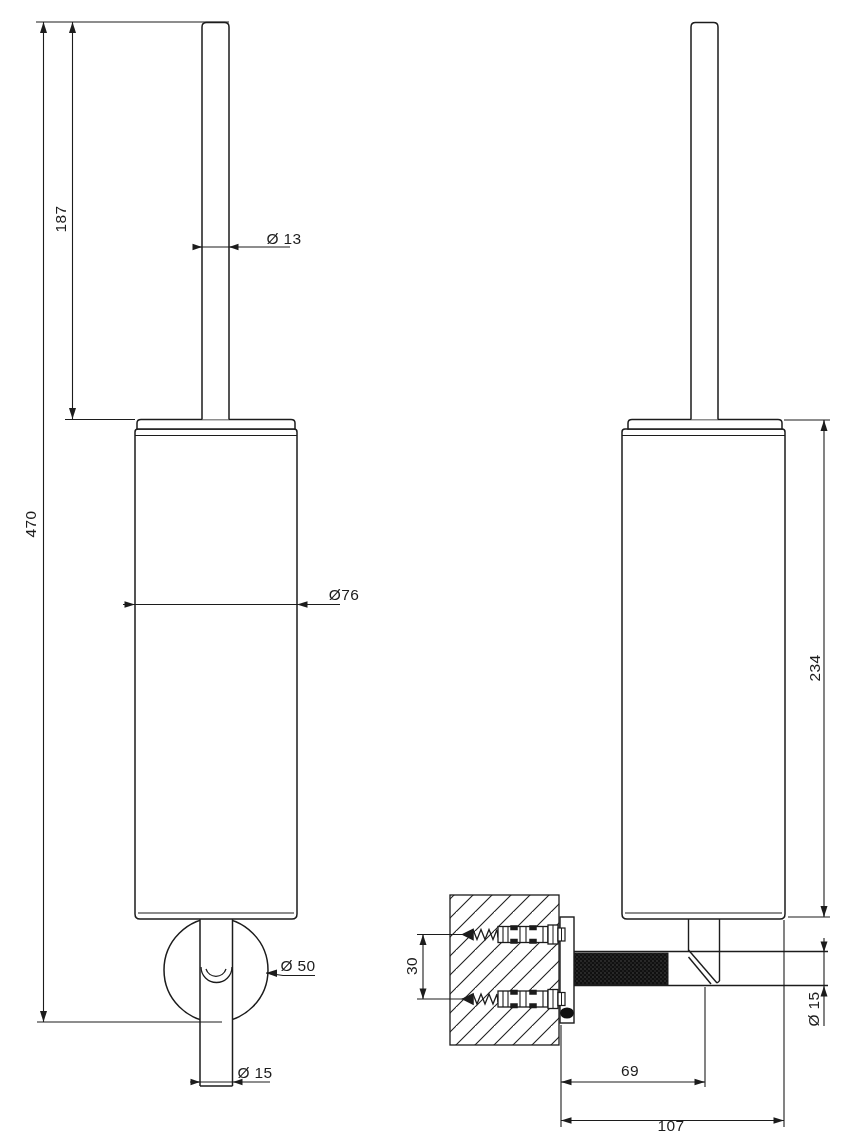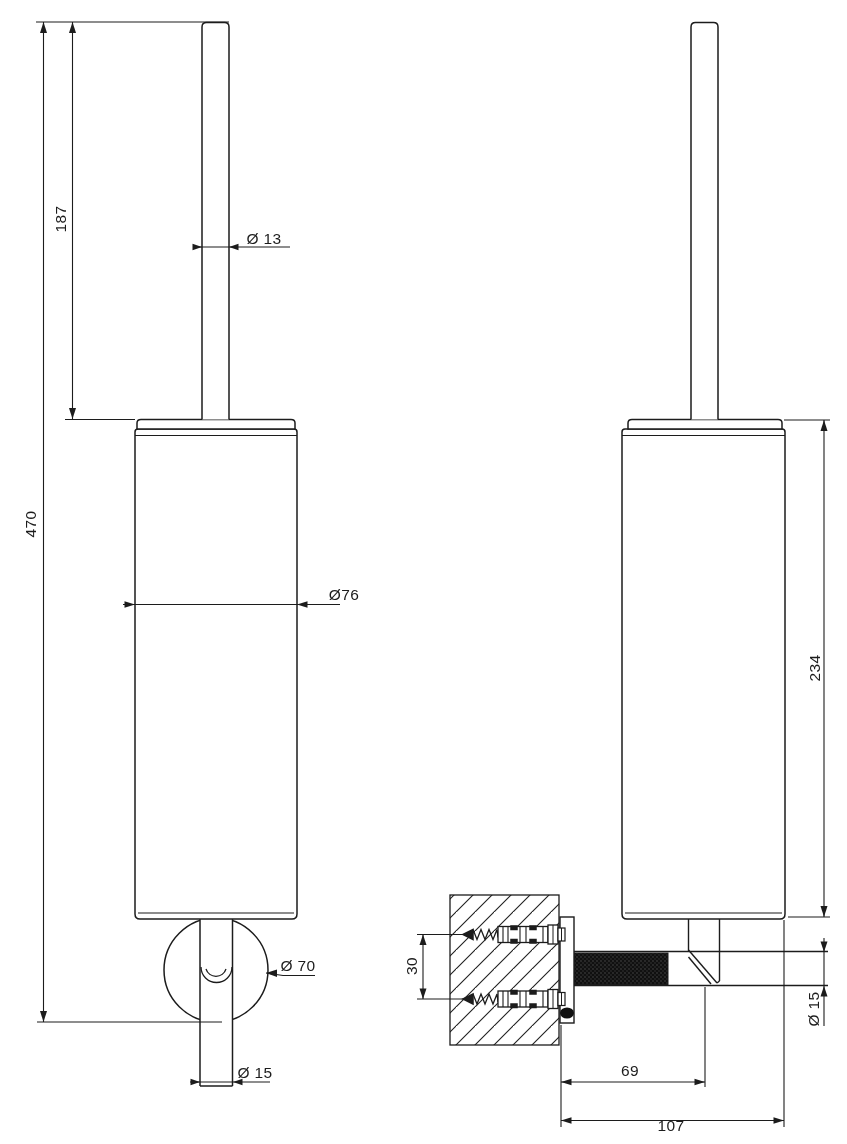--- a/index.html
+++ b/index.html
@@ -181,25 +181,25 @@
 
       <polygon points="561,1120.5 571.5,1117.3 571.5,1123.7"></polygon>
       <polygon points="784,1120.5 773.5,1117.3 773.5,1123.7"></polygon>
     </g>
   </svg>
 
   <div class="dim-label vert" style="left:61px;top:219px;">187</div>
 
   <div class="dim-label vert" style="left:31px;top:524px;">470</div>
 
-  <div class="dim-label" style="left:264px;top:239px;text-align:right;">Ø 13</div>
+  <div class="dim-label" style="left:284px;top:239px;text-align:right;">Ø 13</div>
 
   <div class="dim-label" style="left:344px;top:595px;">Ø76</div>
 
-  <div class="dim-label" style="left:298px;top:966px;">Ø 70</div>
+  <div class="dim-label" style="left:298px;top:966px;">Ø 50</div>
 
   <div class="dim-label" style="left:255px;top:1073px;">Ø 15</div>
 
   <div class="dim-label vert" style="left:815px;top:668px;">234</div>
 
   <div class="dim-label vert" style="left:814px;top:1009px;">Ø 15</div>
 
   <div class="dim-label vert" style="left:412px;top:966px;">30</div>
 
   <div class="dim-label" style="left:630px;top:1071px;">69</div>

